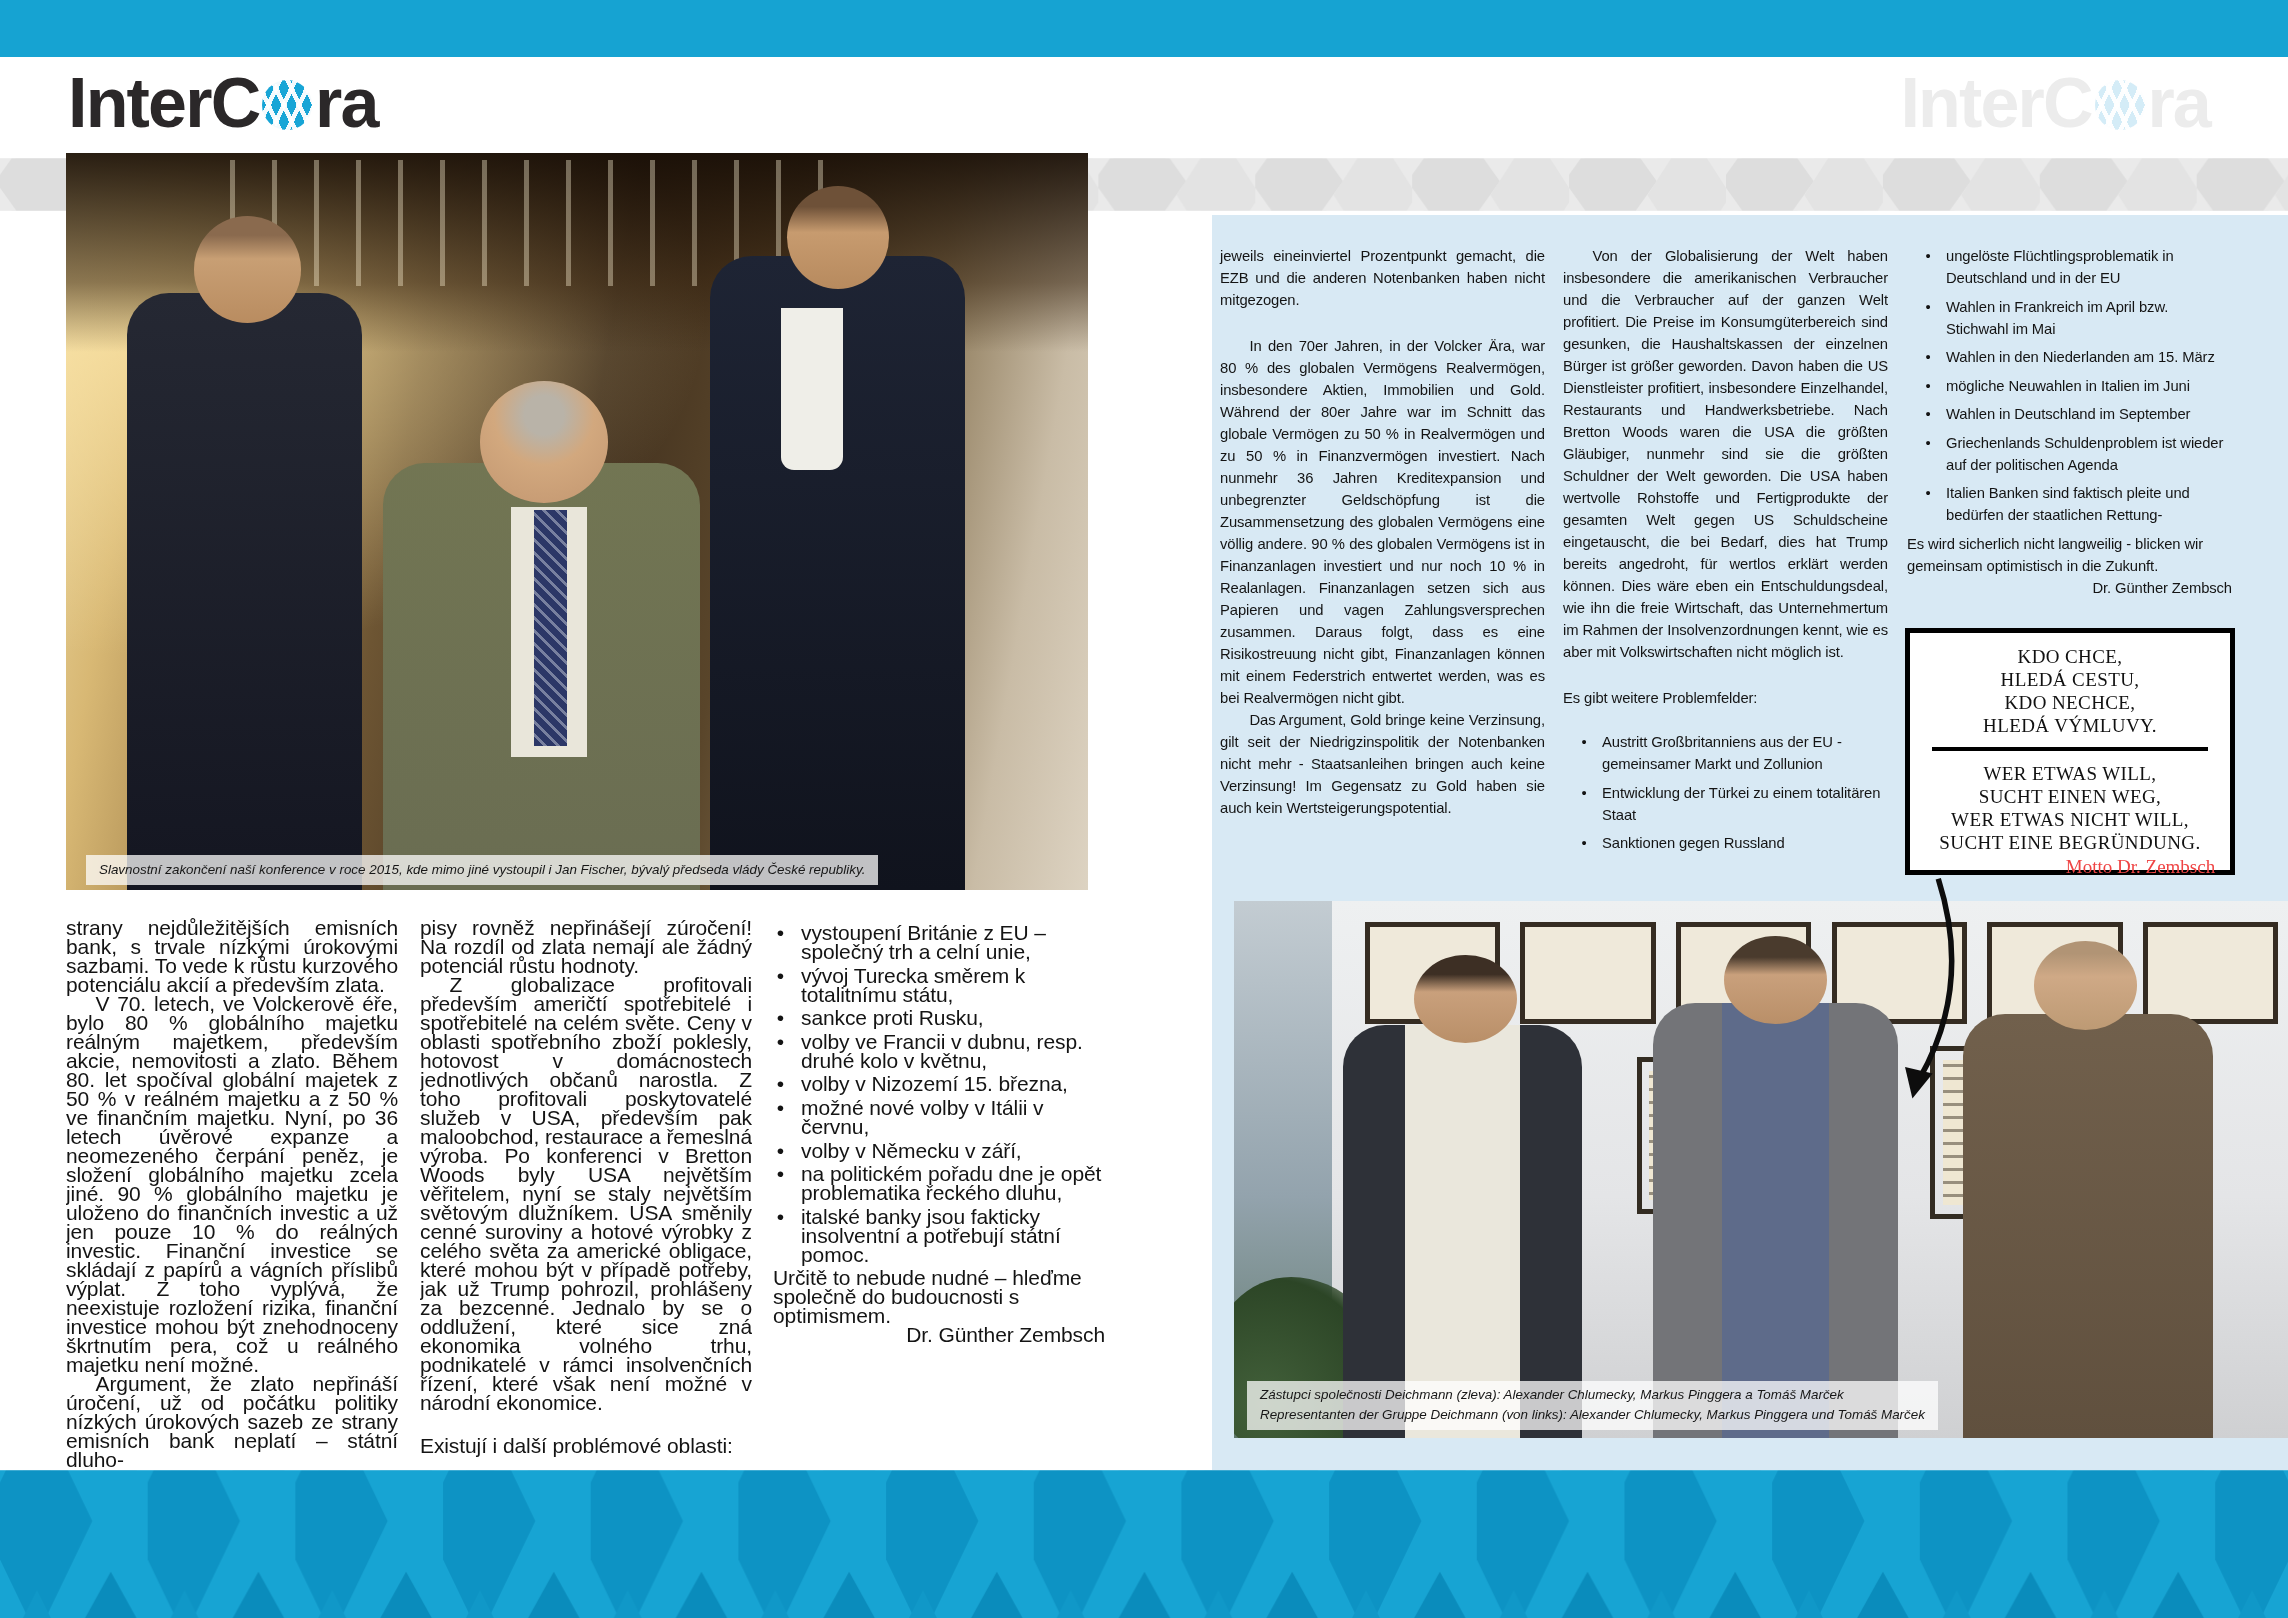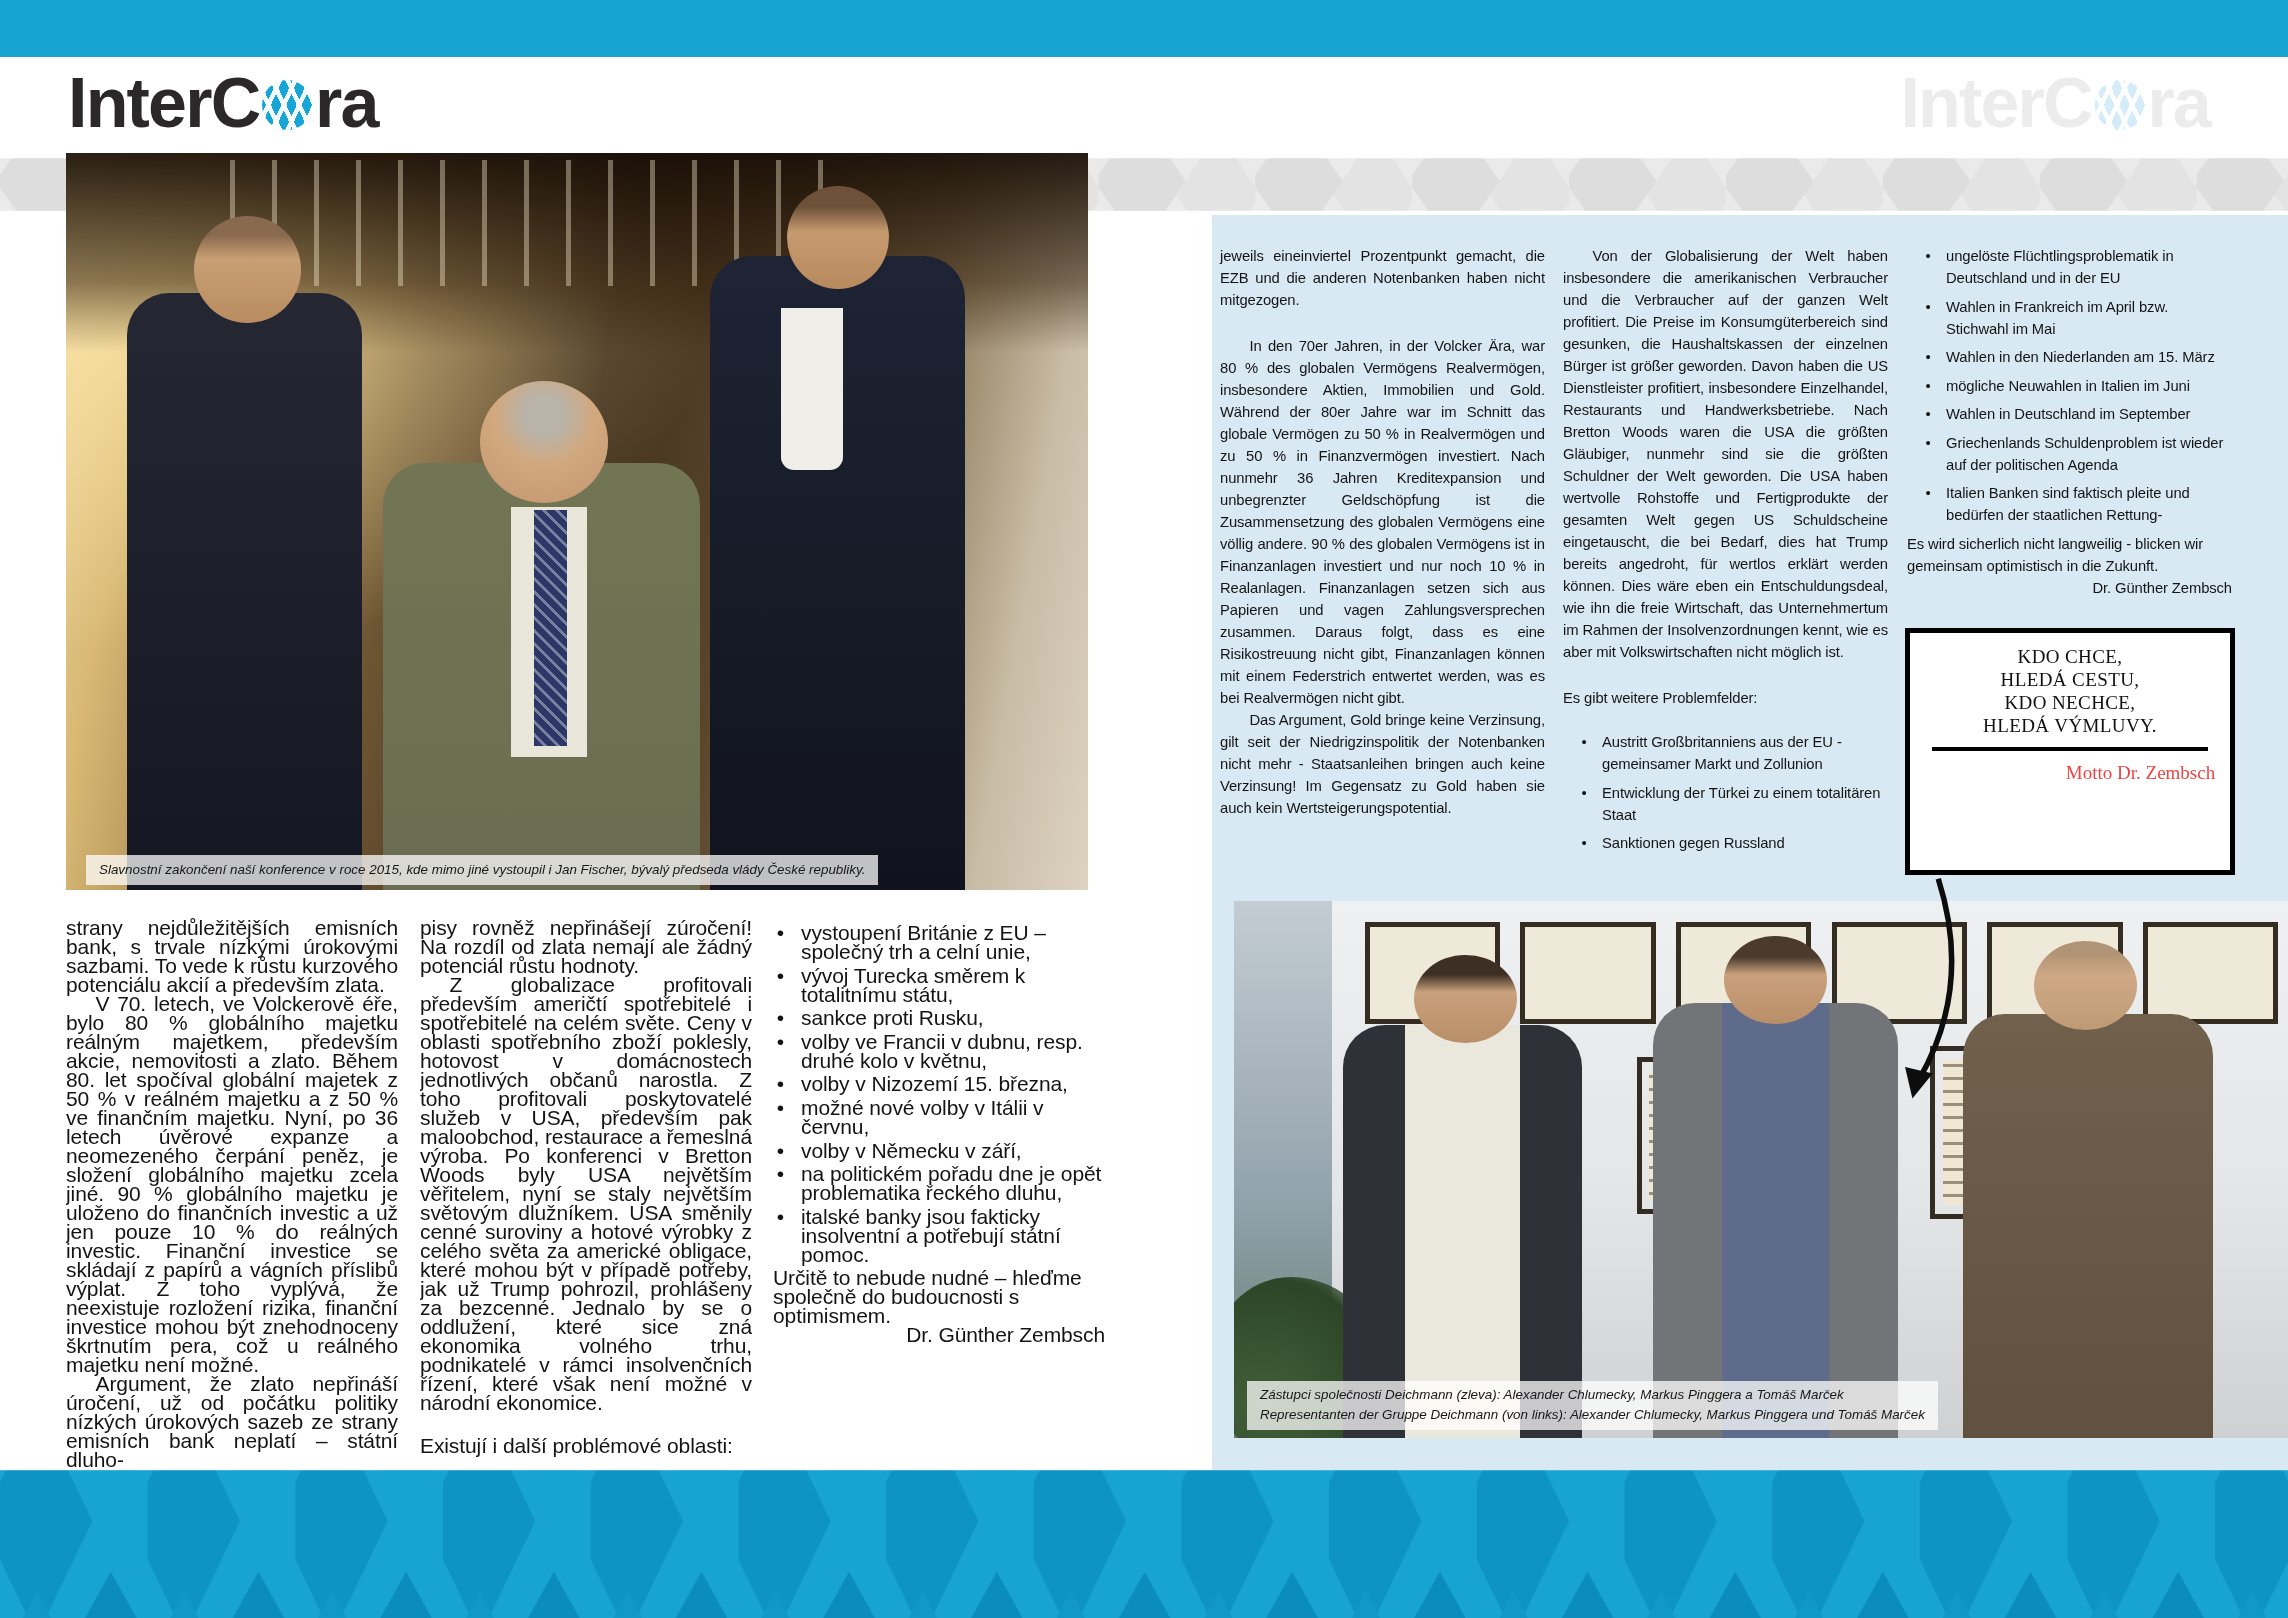--- a/index.html
+++ b/index.html
@@ -216,20 +216,26 @@
   </div>
 
   <div class="quote-box">
     <div>
         <div class="quote-line">KDO CHCE,</div>
         <div class="quote-line">HLEDÁ CESTU,</div>
         <div class="quote-line">KDO NECHCE,</div>
         <div class="quote-line">HLEDÁ VÝMLUVY.</div>
       </div>
     <div class="quote-rule"></div>
+    <div>
+        <div class="quote-line">WER ETWAS WILL,</div>
+        <div class="quote-line">SUCHT EINEN WEG,</div>
+        <div class="quote-line">WER ETWAS NICHT WILL,</div>
+        <div class="quote-line">SUCHT EINE BEGRÜNDUNG.</div>
+      </div>
     <div class="quote-attr">Motto Dr. Zembsch</div>
   </div>
 
   <div class="photo" id="photo2">
     <div class="window"></div>
     <div class="plant"></div>
     <div class="frame-row">
       <div class="frame"></div>
       <div class="frame"></div>
       <div class="frame"></div>

